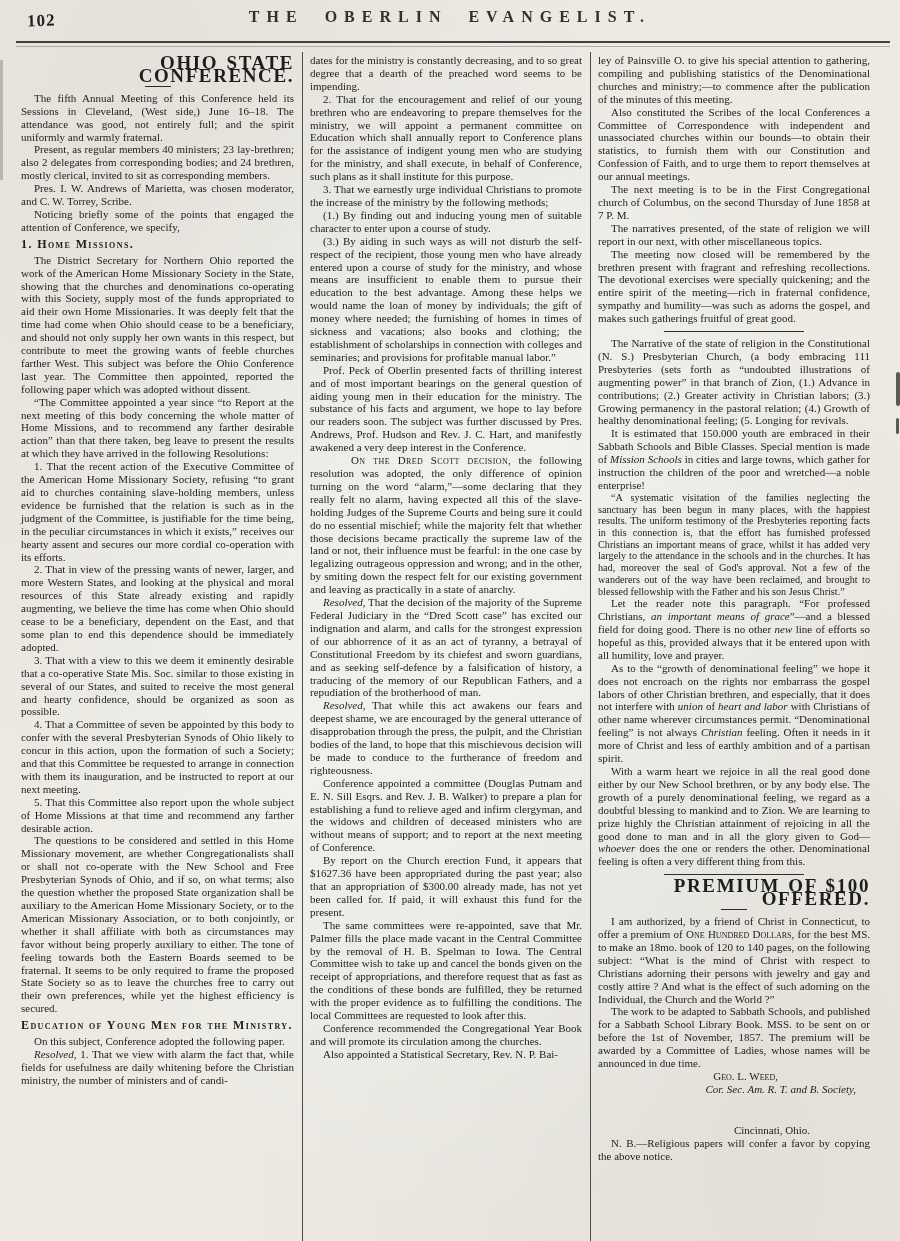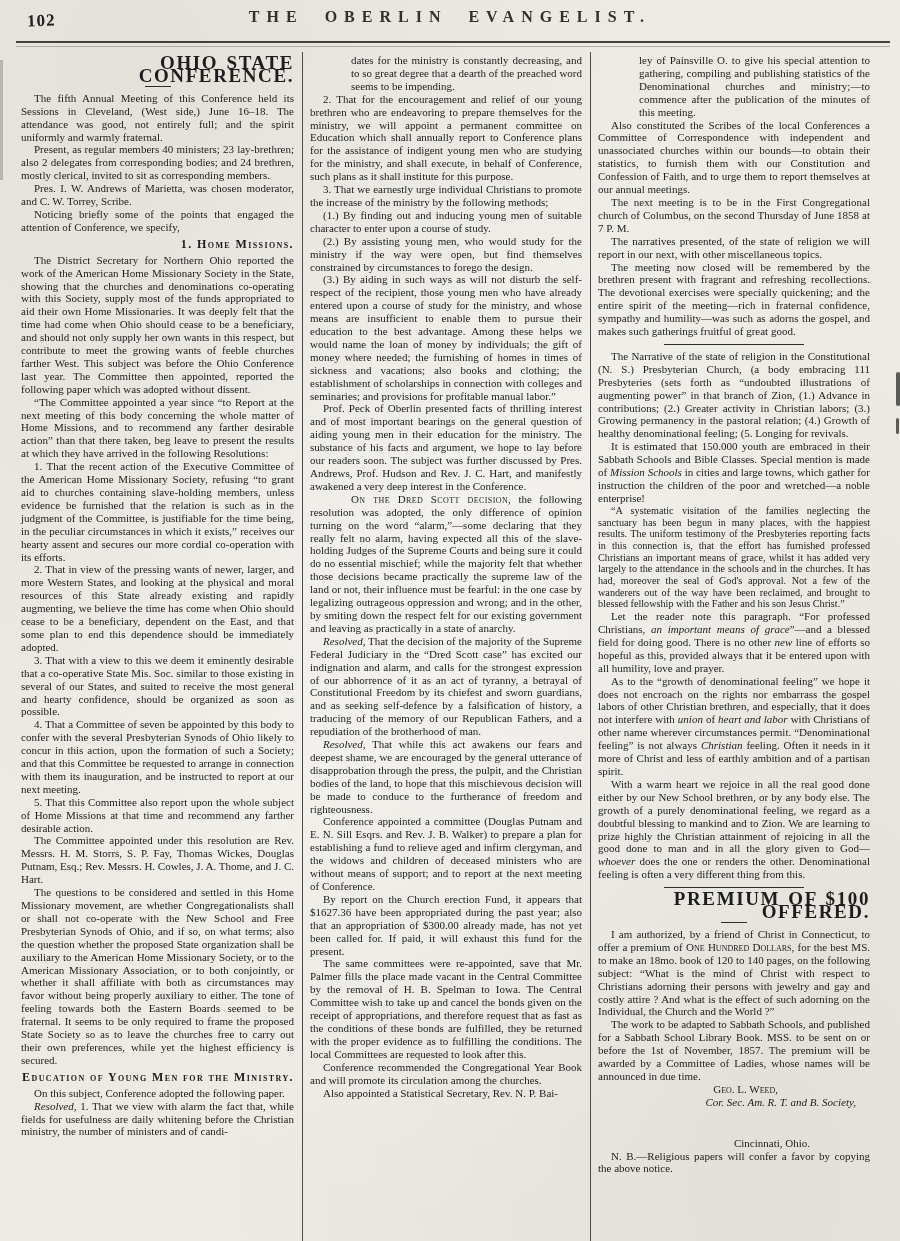--- a/index.html
+++ b/index.html
@@ -33,28 +33,28 @@
     border-top:2px solid #43423e;border-bottom:1px solid rgba(67,66,62,0.35);
   }
   .cols{display:flex;align-items:stretch;padding:5px 6px 0 14px;height:1192px;}
   .col{
     width:288px;padding:2px 8px 0 7px;box-sizing:border-box;
     font-size:11px;line-height:12.9px;text-align:justify;
     overflow:hidden;hyphens:auto;
   }
   .col + .col{border-left:1.3px solid #4c4b47;}
   p{margin:0;text-indent:13px;}
-  p.noindent{text-indent:0;margin-left:41px;}
+  p.noindent{text-indent:0;}
   p.small{font-size:10.2px;line-height:11.7px;}
   .heading{
     text-align:right;font-weight:bold;font-size:19px;
     letter-spacing:1.6px;margin:3px 0 1px;word-spacing:2px;
   }
   .subheading{
-    text-align:right;font-weight:bold;font-variant:small-caps;
+    text-align:left;font-weight:bold;font-variant:small-caps;
     font-size:12px;letter-spacing:1.4px;margin:4px 0 3px;
   }
   .rule-short{width:26px;border-top:1.4px solid #2d2d2a;margin:3px auto 5px;}
   .rule-medium{width:140px;border-top:1.5px solid #2d2d2a;margin:6px auto 5px;}
   .lead-italic{font-style:italic;}
   .lead-smallcaps{font-variant:small-caps;letter-spacing:0.4px;padding-left:28px;}
   .sc{font-variant:small-caps;text-align:center;}
   i{font-style:italic;}
   .signature{text-align:right;}
   .signature .sig-0{padding-right:92px;}
@@ -83,32 +83,30 @@
         <p>Pres. I. W. Andrews of Marietta, was chosen moderator, and C. W. Torrey, Scribe.</p>
         <p>Noticing briefly some of the points that engaged the attention of Conference, we specify,</p>
         <div class="subheading">1. Home Missions.</div>
         <p>The District Secretary for Northern Ohio reported the work of the American Home Missionary Society in the State, showing that the churches and denominations co-operating with this Society, supply most of the funds appropriated to aid their own Home Missionaries.  It was deeply felt that the time had come when Ohio should cease to be a beneficiary, and should not only supply her own wants in this respect, but contribute to meet the growing wants of feeble churches farther West.  This subject was before the Ohio Conference last year.  The Committee then appointed, reported the following paper which was adopted without dissent.</p>
         <p>“The Committee appointed a year since “to Report at the next meeting of this body concerning the whole matter of Home Missions, and to recommend any farther desirable action” than that there taken, beg leave to present the results at which they have arrived in the following Resolutions:</p>
         <p>1. That the recent action of the Executive Committee of the American Home Missionary Society, refusing “to grant aid to churches containing slave-holding members, unless evidence be furnished that the relation is such as in the judgment of the Committee, is justifiable for the time being, in the peculiar circumstances in which it exists,” receives our hearty assent and secures our more cordial co-operation with its efforts.</p>
         <p>2. That in view of the pressing wants of newer, larger, and more Western States, and looking at the physical and moral resources of this State already existing and rapidly augmenting, we believe the time has come when Ohio should cease to be a beneficiary, dependent on the East, and that some plan to end this dependence should be immediately adopted.</p>
         <p>3. That with a view to this we deem it eminently desirable that a co-operative State Mis. Soc. similar to those existing in several of our States, and suited to receive the most general and hearty confidence, should be organized as soon as possible.</p>
         <p>4. That a Committee of seven be appointed by this body to confer with the several Presbyterian Synods of Ohio likely to concur in this action, upon the formation of such a Society; and that this Committee be requested to arrange in connection with them its inauguration, and be instructed to report at our next meeting.</p>
         <p>5. That this Committee also report upon the whole subject of Home Missions at that time and recommend any farther desirable action.</p>
-        <p>The Committee appointed under this resolution are Rev. Messrs. H. M. Storrs, S. P. Fay, Thomas Wickes, Douglas Putnam, Esq.; Rev. Messrs. H. Cowles, J. A. Thome, and J. C. Hart.</p>
         <p>The questions to be considered and settled in this Home Missionary movement, are whether Congregationalists shall or shall not co-operate with the New School and Free Presbyterian Synods of Ohio, and if so, on what terms; also the question whether the proposed State organization shall be auxiliary to the American Home Missionary Society, or to the American Missionary Association, or to both conjointly, or whether it shall affiliate with both as circumstances may favor without being properly auxiliary to either.  The tone of feeling towards both the Eastern Boards seemed to be fraternal.  It seems to be only required to frame the proposed State Society so as to leave the churches free to carry out their own preferences, while yet the highest efficiency is secured.</p>
         <div class="subheading">Education of Young Men for the Ministry.</div>
         <p>On this subject, Conference adopted the following paper.</p>
         <p><span class="lead-italic">Resolved,</span> 1. That we view with alarm the fact that, while fields for usefulness are daily whitening before the Christian ministry, the number of ministers and of candi-</p>
       </div>
     <div class="col">
         <p class="noindent">dates for the ministry is constantly decreasing, and to so great degree that a dearth of the preached word seems to be impending.</p>
         <p>2. That for the encouragement and relief of our young brethren who are endeavoring to prepare themselves for the ministry, we will appoint a permanent committee on Education which shall annually report to Conference plans for the assistance of indigent young men who are studying for the ministry, and shall execute, in behalf of Conference, such plans as it shall institute for this purpose.</p>
         <p>3. That we earnestly urge individual Christians to promote the increase of the ministry by the following methods;</p>
         <p>(1.) By finding out and inducing young men of suitable character to enter upon a course of study.</p>
-        <p>(2.) By assisting young men, who would study for the ministry if the way were open, but find themselves constrained by circumstances to forego the design.</p>
         <p>(3.) By aiding in such ways as will not disturb the self-respect of the recipient, those young men who have already entered upon a course of study for the ministry, and whose means are insufficient to enable them to pursue their education to the best advantage.  Among these helps we would name the loan of money by individuals; the gift of money where needed; the furnishing of homes in times of sickness and vacations; also books and clothing; the establishment of scholarships in connection with colleges and seminaries; and provisions for profitable manual labor.”</p>
         <p>Prof. Peck of Oberlin presented facts of thrilling interest and of most important bearings on the general question of aiding young men in their education for the ministry.  The substance of his facts and argument, we hope to lay before our readers soon.  The subject was further discussed by Pres. Andrews, Prof. Hudson and Rev. J. C. Hart, and manifestly awakened a very deep interest in the Conference.</p>
         <p><span class="lead-smallcaps">On the Dred Scott decision,</span> the following resolution was adopted, the only difference of opinion turning on the word “alarm,”—some declaring that they really felt no alarm, having expected all this of the slave-holding Judges of the Supreme Courts and being sure it could do no essential mischief; while the majority felt that whether those decisions became practically the supreme law of the land or not, their influence must be fearful: in the one case by legalizing outrageous oppression and wrong; and in the other, by smiting down the respect felt for our existing government and leaving as practically in a state of anarchy.</p>
         <p><span class="lead-italic">Resolved,</span> That the decision of the majority of the Supreme Federal Judiciary in the “Dred Scott case” has excited our indignation and alarm, and calls for the strongest expression of our abhorrence of it as an act of tyranny, a betrayal of Constitutional Freedom by its chiefest and sworn guardians, and as seeking self-defence by a falsification of history, a traducing of the memory of our Republican Fathers, and a repudiation of the brotherhood of man.</p>
         <p><span class="lead-italic">Resolved,</span> That while this act awakens our fears and deepest shame, we are encouraged by the general utterance of disapprobation through the press, the pulpit, and the Christian bodies of the land, to hope that this mischievous decision will be made to conduce to the furtherance of freedom and righteousness.</p>
         <p>Conference appointed a committee (Douglas Putnam and E. N. Sill Esqrs. and Rev. J. B. Walker) to prepare a plan for establishing a fund to relieve aged and infirm clergyman, and the widows and children of deceased ministers who are without means of support; and to report at the next meeting of Conference.</p>
         <p>By report on the Church erection Fund, it appears that $1627.36 have been appropriated during the past year; also that an appropriation of $300.00 already made, has not yet been called for.  If paid, it will exhaust this fund for the present.</p>
         <p>The same committees were re-appointed, save that Mr. Palmer fills the place made vacant in the Central Committee by the removal of H. B. Spelman to Iowa.  The Central Committee wish to take up and cancel the bonds given on the receipt of appropriations, and therefore request that as fast as the conditions of these bonds are fulfilled, they be returned with the proper evidence as to fulfilling the conditions.  The local Committees are requested to look after this.</p>
         <p>Conference recommended the Congregational Year Book and will promote its circulation among the churches.</p>
         <p>Also appointed a Statistical Secretary, Rev. N. P. Bai-</p>

